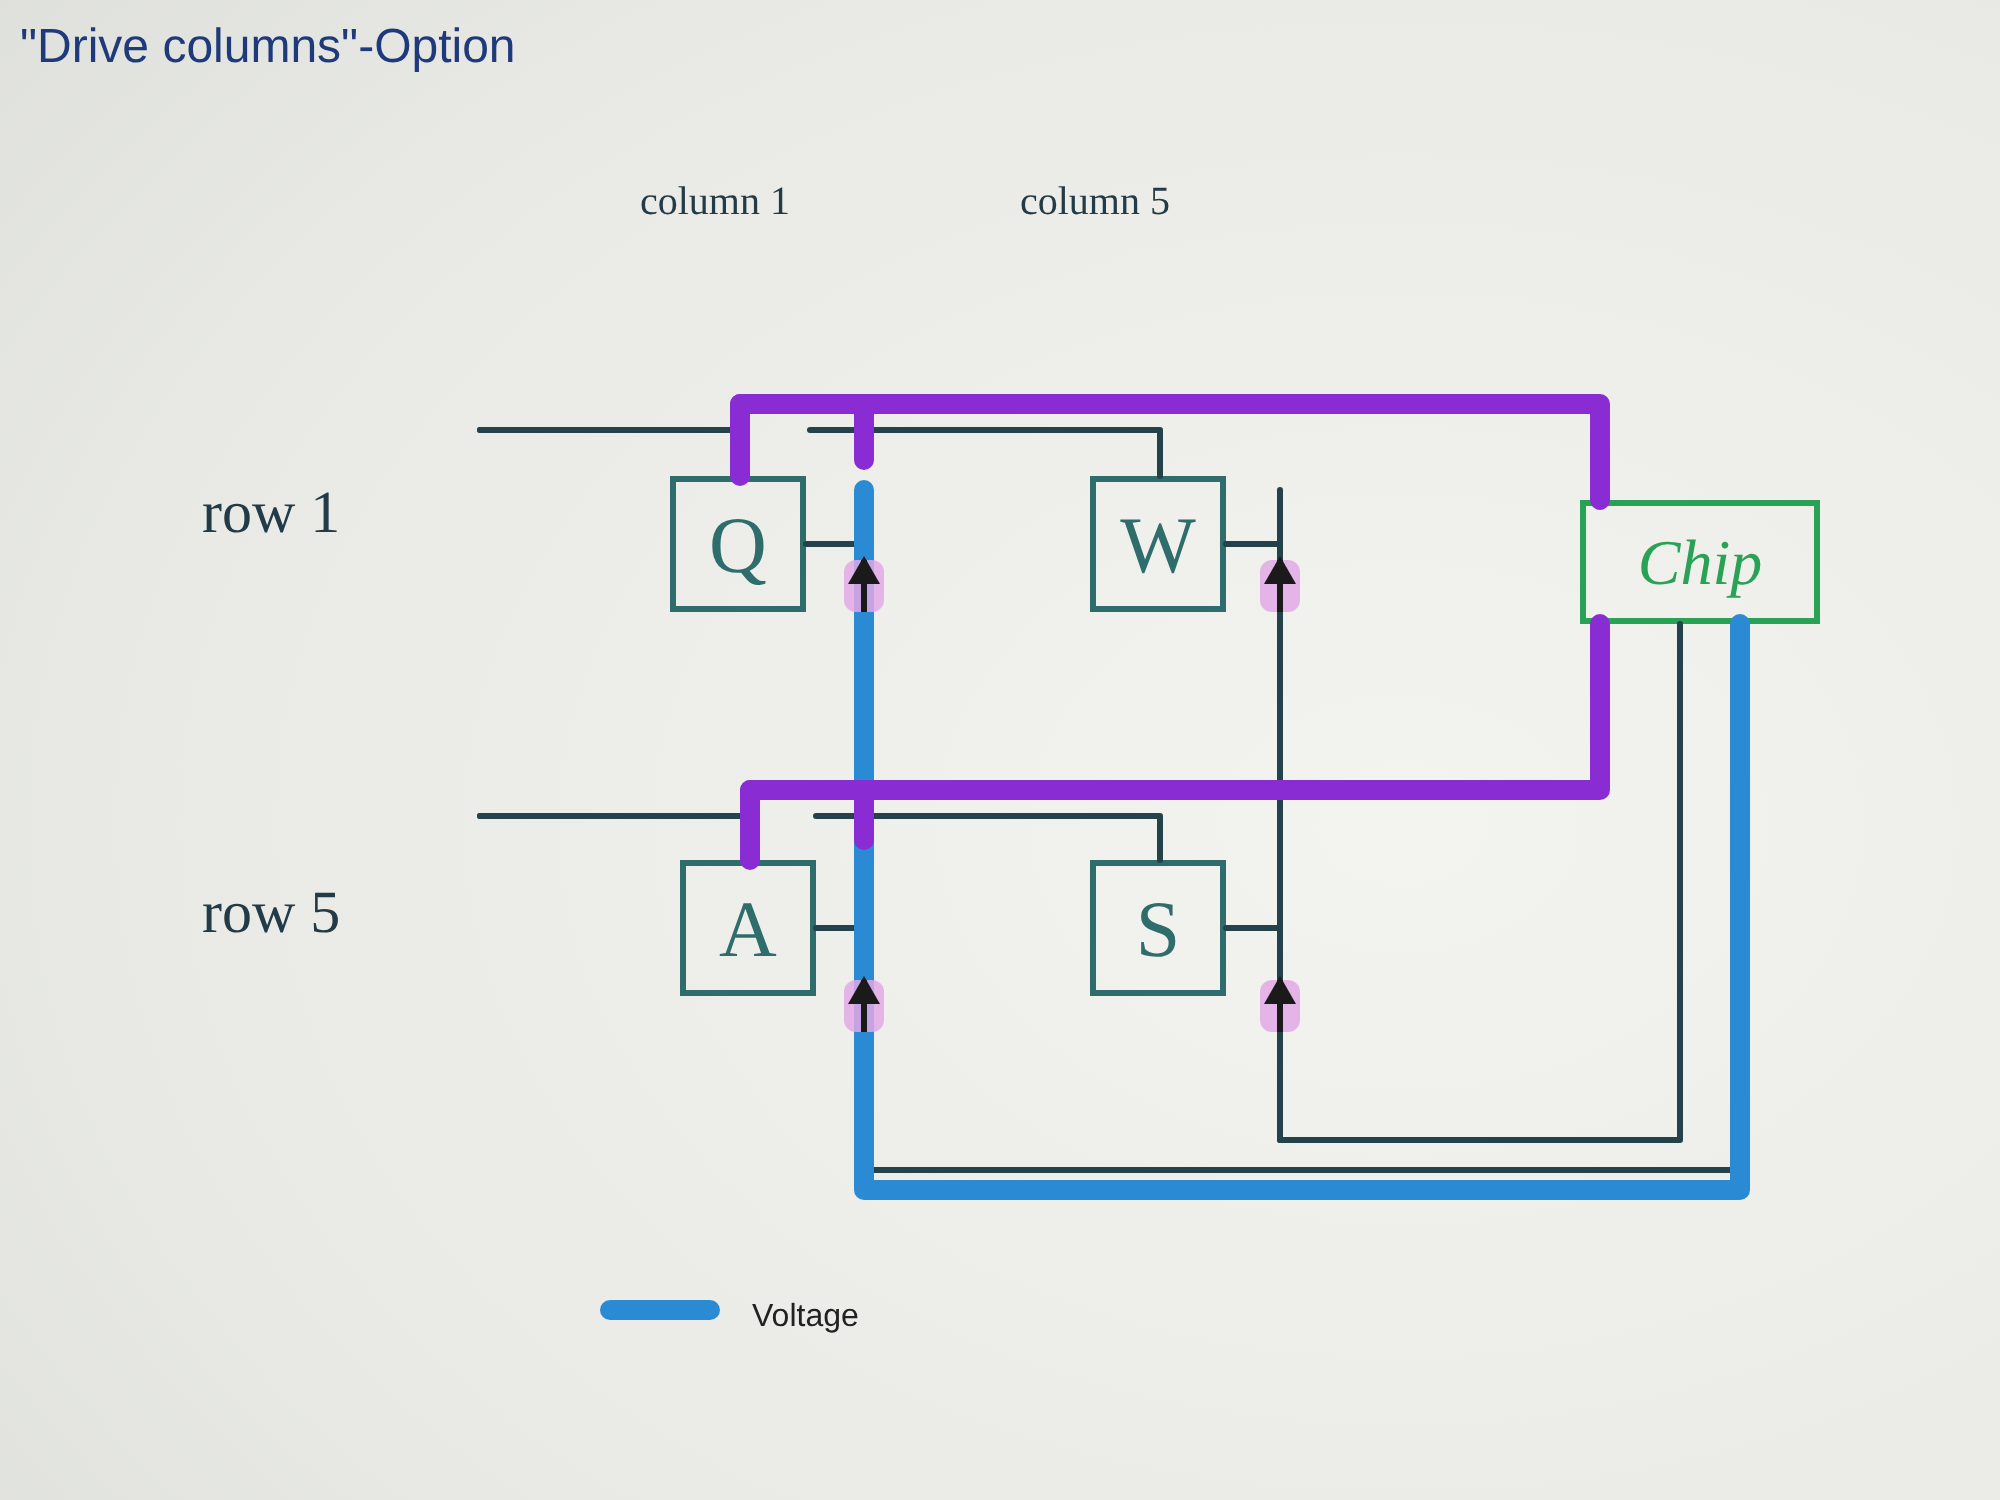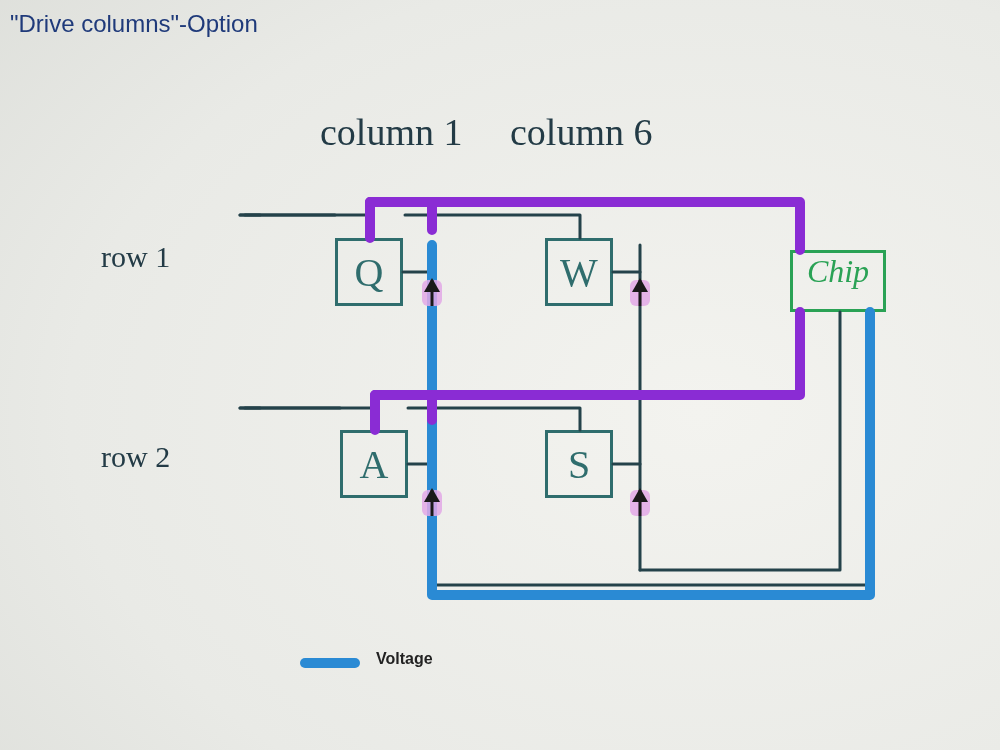--- a/index.html
+++ b/index.html
@@ -28,24 +28,23 @@
     font-size: 24px;
     font-style: normal;
   }
 
   .hand {
     font-family: "Segoe Script", "Comic Sans MS", cursive;
   }
 
   .column-header {
     position: absolute;
-    font-size: 38px;
+    font-size: 20px;
     color: #233b46;
     white-space: nowrap;
-    margin-top: 20px;
   }
   .row-header {
     position: absolute;
     font-size: 30px;
     color: #233b46;
     white-space: nowrap;
     margin-left: 11px;
   }
 
   .key {
@@ -59,26 +58,26 @@
     align-items: center;
     justify-content: center;
   }
   .key span {
     font-size: 40px;
     color: #2f6d6d;
   }
 
   .chip {
     position: absolute;
-    width: 96px;
+    width: 120px;
     height: 62px;
     border: 3px solid #2aa255;
     box-sizing: border-box;
     display: flex;
-    align-items: flex-start;
+    align-items: center;
     justify-content: center;
   }
   .chip span {
     font-size: 32px;
     color: #2aa255;
     font-style: italic;
   }
 
   svg.wires {
     position: absolute;
@@ -89,47 +88,46 @@
     pointer-events: none;
   }
 
   .legend {
     position: absolute;
     left: 300px;
     top: 650px;
   }
   .legend .row {
     display: flex;
-    align-items: flex-end;
+    align-items: flex-start;
     margin-bottom: 10px;
-    font-weight: bold;
   }
   .legend .swatch {
     width: 60px;
     height: 10px;
     border-radius: 5px;
     margin-right: 16px;
   }
   .legend .label {
     font-size: 16px;
     color: #222;
   }
 </style>
 </head>
 <body>
 
 <div class="page">
 
   <div class="title">"Drive columns"-Option</div>
 
   <div class="column-header hand" style="left:320px; top:90px;">column 1</div>
-  <div class="column-header hand" style="left:510px; top:90px;">column 6</div>
+  <div class="column-header hand" style="left:510px; top:90px;">column 5</div>
 
   <div class="row-header hand" style="left:90px; top:240px;">row 1</div>
-  <div class="row-header hand" style="left:90px; top:440px;">row 2</div>
+  <div class="row-header hand" style="left:90px; top:440px;">row 5</div>
 
   <div class="key hand" style="left:335px; top:238px;">
     <span>Q</span>
   </div>
   <div class="key hand" style="left:545px; top:238px;">
     <span>W</span>
   </div>
   <div class="key hand" style="left:340px; top:430px;">
     <span>A</span>
   </div>

